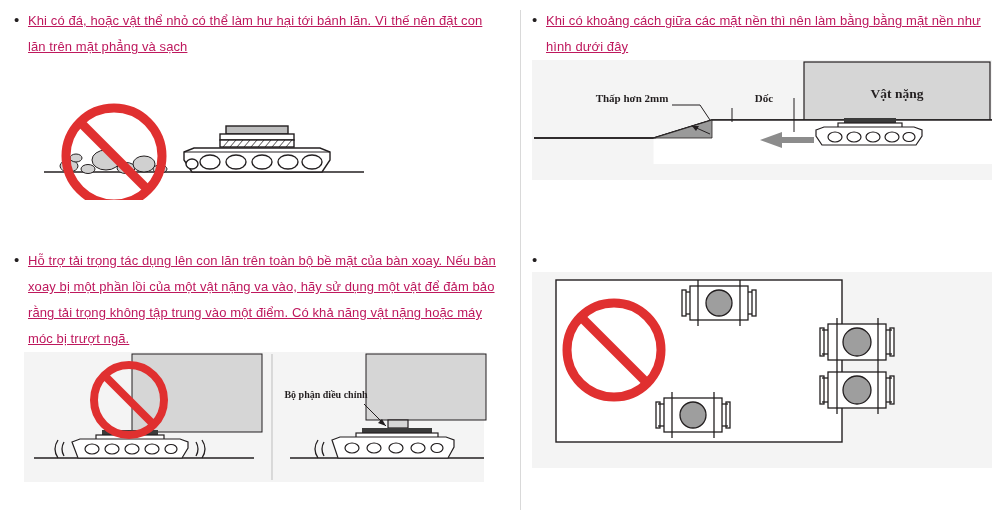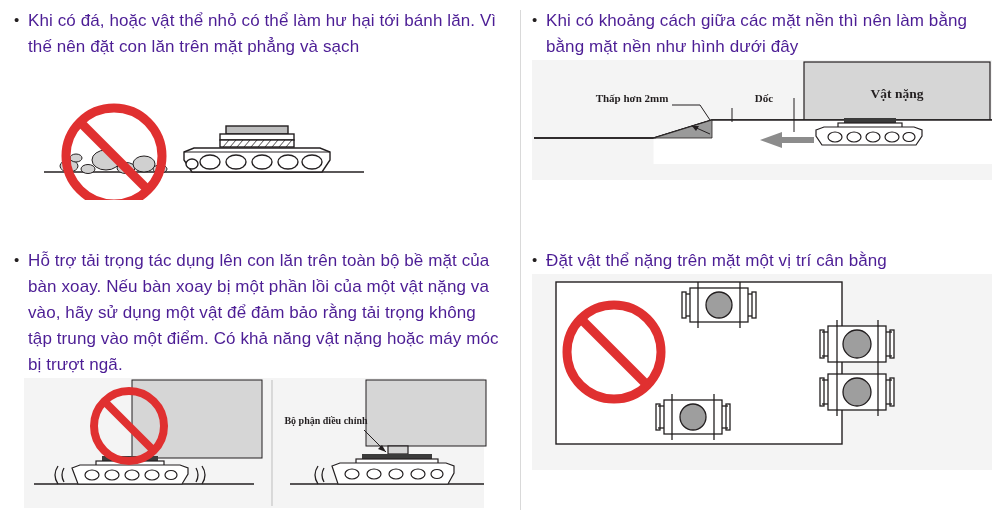--- a/index.html
+++ b/index.html
@@ -26,24 +26,25 @@
   .bullet-row{display:flex;align-items:flex-start;}
   .bullet{
     flex:0 0 auto;
     width:14px;
     font-size:15px;
     line-height:24px;
     color:#231f20;
     text-align:left;
   }
   .bullet-text{
-    font-size:17px;
+    font-size:13px;
     line-height:26px;
     letter-spacing:0.1px;
-    color:#4c1d95;
+    color:#be185d;
+    text-decoration:underline;
   }
   .vdiv{
     position:absolute;
     left:520px;top:10px;
     width:1px;height:500px;
     background:#d9d9d9;
   }
   .fig{position:relative;}
 
   svg{display:block;}
@@ -227,21 +228,20 @@
           <path d="M304 88 q-6 9 0 18"></path>
             <path d="M310 90 q-4 7 0 14"></path>
         </g>
       </svg>
     </div>
   </div>
 
   <div class="cell cell-br">
     <div class="bullet-row">
       <div class="bullet">•</div>
-      <div class="bullet-text">Đặt vật thể nặng trên mặt một vị trí cân bằng</div>
     </div>
 
     <div class="fig">
       <svg width="460" height="200" viewBox="0 0 460 200">
         <rect x="0" y="0" width="460" height="196" fill="#f4f4f4"></rect>
 
         <rect x="24" y="8" width="286" height="162" fill="#ffffff" stroke="#231f20" stroke-width="1.4"></rect>
 
         <g stroke="#231f20" fill="none" stroke-width="1.3">
           <rect x="158" y="14" width="58" height="34" fill="#ffffff"></rect>

